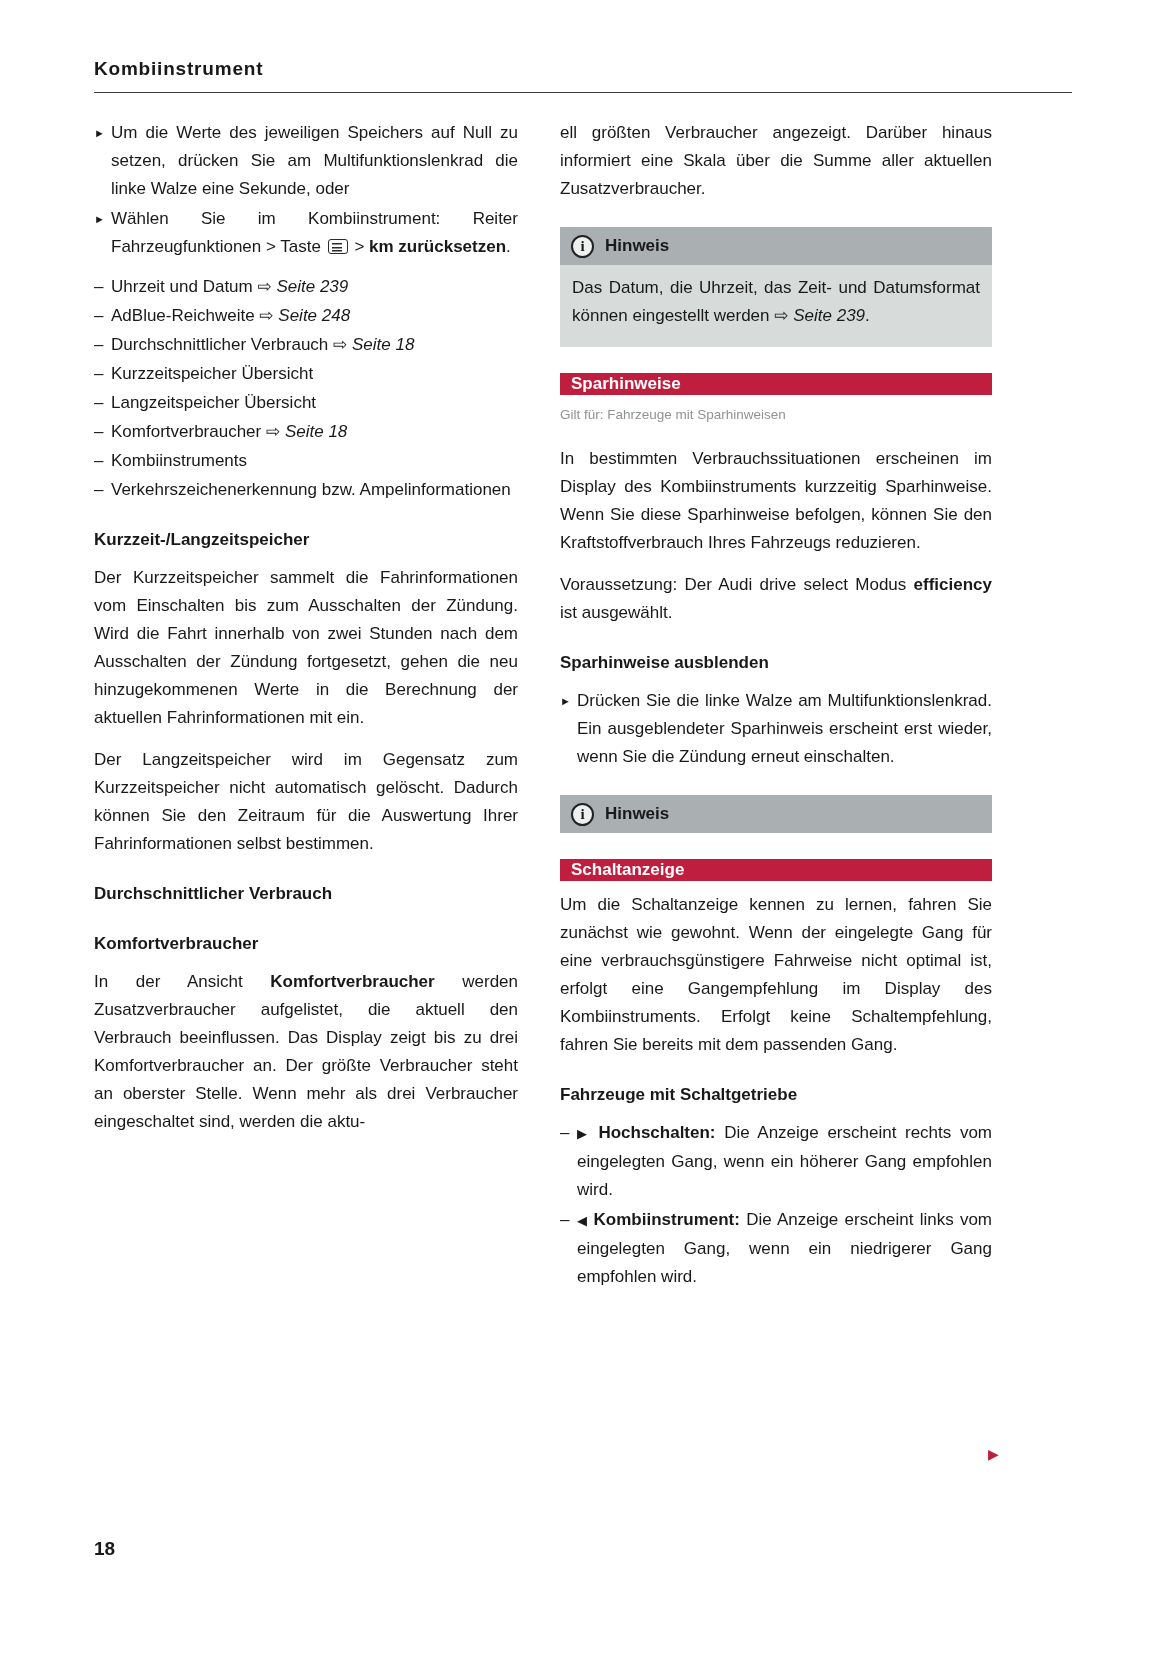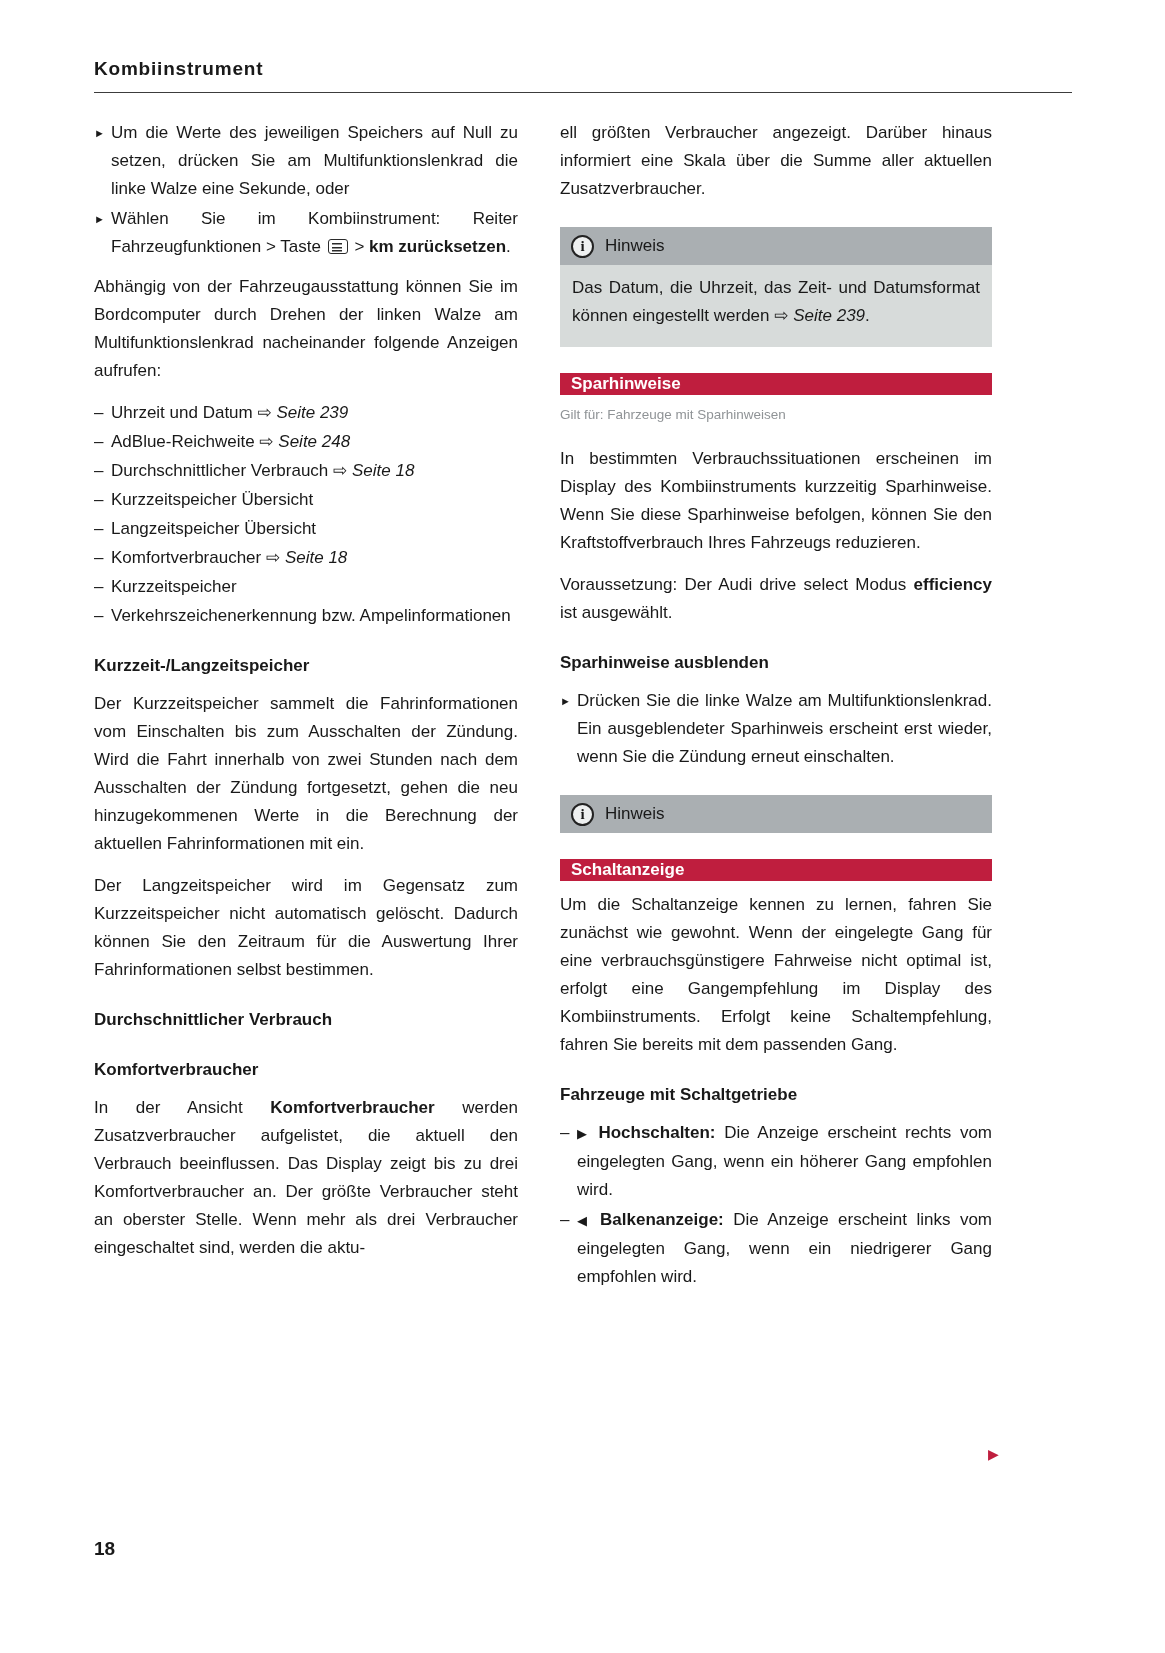--- a/index.html
+++ b/index.html
@@ -39,21 +39,21 @@
   .dash-item.shift .dash-text{text-align:justify;}
 
   .subhead{font-size:17px;font-weight:700;margin:22px 0 10px;}
 
   .banner{background:var(--accent-red);color:#fff;font-weight:700;font-size:17px;height:18px;display:flex;align-items:center;padding:11px 11px;margin-top:26px;margin-bottom:6px;}
   .banner-note{font-size:13.5px;color:var(--subnote-gray);margin:0 0 16px;}
 
   .note{margin:24px 0 26px;}
   .note-header{background:var(--hinweis-header);display:flex;align-items:center;gap:11px;padding:5px 11px;}
   .note-icon{width:23px;height:23px;border:2.5px solid #222;border-radius:50%;background:#eef0f0;display:flex;align-items:center;justify-content:center;font-weight:700;font-size:15px;font-family:"Liberation Serif",serif;flex:0 0 23px;}
-  .note-label{font-weight:400;font-size:17px;text-align:right;}
+  .note-label{font-weight:700;font-size:17px;text-align:right;}
   .note-body{background:var(--hinweis-body);padding:9px 12px 17px;text-align:justify;}
 
   .seg-b{font-weight:700;}
   .seg-i{font-style:italic;}
   .seg-tri{font-size:13px;}
   .seg-menu{
     display:inline-block;width:20px;height:15px;border:1.6px solid #2a2a2a;border-radius:3px;
     vertical-align:-2px;margin:0 2px;
     background-image:linear-gradient(#2a2a2a,#2a2a2a),linear-gradient(#2a2a2a,#2a2a2a),linear-gradient(#2a2a2a,#2a2a2a);
     background-repeat:no-repeat;background-size:10px 1.5px;
@@ -77,21 +77,20 @@
         <div class="bullet">
           <span class="bullet-marker">►</span>
           <span class="bullet-text">Um die Werte des jeweiligen Speichers auf Null zu setzen, drücken Sie am Multifunktionslenkrad die linke Walze eine Sekunde, oder</span>
         </div>
         <div class="bullet">
           <span class="bullet-marker">►</span>
           <span class="bullet-text"><span>Wählen Sie im Kombiinstrument: Reiter Fahrzeugfunktionen &gt; Taste </span><span class="seg-menu"></span><span> &gt; </span><span class="seg-b">km zurücksetzen</span><span>.</span></span>
         </div>
       </div>
 
-      <p class="para">Abhängig von der Fahrzeugausstattung können Sie im Bordcomputer durch Drehen der linken Walze am Multifunktionslenkrad nacheinander folgende Anzeigen aufrufen:</p>
 
       <div class="dashlist">
         <div class="dash-item">
           <span class="dash">–</span>
           <span class="dash-text"><span>Uhrzeit und Datum </span><span>⇨ </span><span class="seg-i">Seite 239</span></span>
         </div>
         <div class="dash-item">
           <span class="dash">–</span>
           <span class="dash-text"><span>AdBlue-Reichweite </span><span>⇨ </span><span class="seg-i">Seite 248</span></span>
         </div>
@@ -106,21 +105,21 @@
         <div class="dash-item">
           <span class="dash">–</span>
           <span class="dash-text"><span>Langzeitspeicher Übersicht</span></span>
         </div>
         <div class="dash-item">
           <span class="dash">–</span>
           <span class="dash-text"><span>Komfortverbraucher </span><span>⇨ </span><span class="seg-i">Seite 18</span></span>
         </div>
         <div class="dash-item">
           <span class="dash">–</span>
-          <span class="dash-text"><span>Kurzzeitspeicher</span></span>
+          <span class="dash-text"><span>Kombiinstruments</span></span>
         </div>
         <div class="dash-item">
           <span class="dash">–</span>
           <span class="dash-text"><span>Verkehrszeichenerkennung bzw. Ampelinformationen</span></span>
         </div>
       </div>
 
       <h3 class="subhead">Kurzzeit-/Langzeitspeicher</h3>
       <p class="para">Der Kurzzeitspeicher sammelt die Fahrinformationen vom Einschalten bis zum Ausschalten der Zündung. Wird die Fahrt innerhalb von zwei Stunden nach dem Ausschalten der Zündung fortgesetzt, gehen die neu hinzugekommenen Werte in die Berechnung der aktuellen Fahrinformationen mit ein.</p>
       <p class="para">Der Langzeitspeicher wird im Gegensatz zum Kurzzeitspeicher nicht automatisch gelöscht. Dadurch können Sie den Zeitraum für die Auswertung Ihrer Fahrinformationen selbst bestimmen.</p>
@@ -172,21 +171,21 @@
 
       <h3 class="subhead">Fahrzeuge mit Schaltgetriebe</h3>
 
       <div class="dashlist">
         <div class="dash-item shift">
           <span class="dash">–</span>
           <span class="dash-text"><span class="seg-tri">▶ </span><span class="seg-b">Hochschalten:</span><span> Die Anzeige erscheint rechts vom eingelegten Gang, wenn ein höherer Gang empfohlen wird.</span></span>
         </div>
         <div class="dash-item shift">
           <span class="dash">–</span>
-          <span class="dash-text"><span class="seg-tri">◀ </span><span class="seg-b">Balkenanzeige:</span><span> Die Anzeige erscheint links vom eingelegten Gang, wenn ein niedrigerer Gang empfohlen wird.</span></span>
+          <span class="dash-text"><span class="seg-tri">◀ </span><span class="seg-b">Kombiinstrument:</span><span> Die Anzeige erscheint links vom eingelegten Gang, wenn ein niedrigerer Gang empfohlen wird.</span></span>
         </div>
       </div>
 
     </div>
   </div>
 </div>
 
 <div class="page-number">18</div>
 <div class="cont-arrow">▶</div>
 

